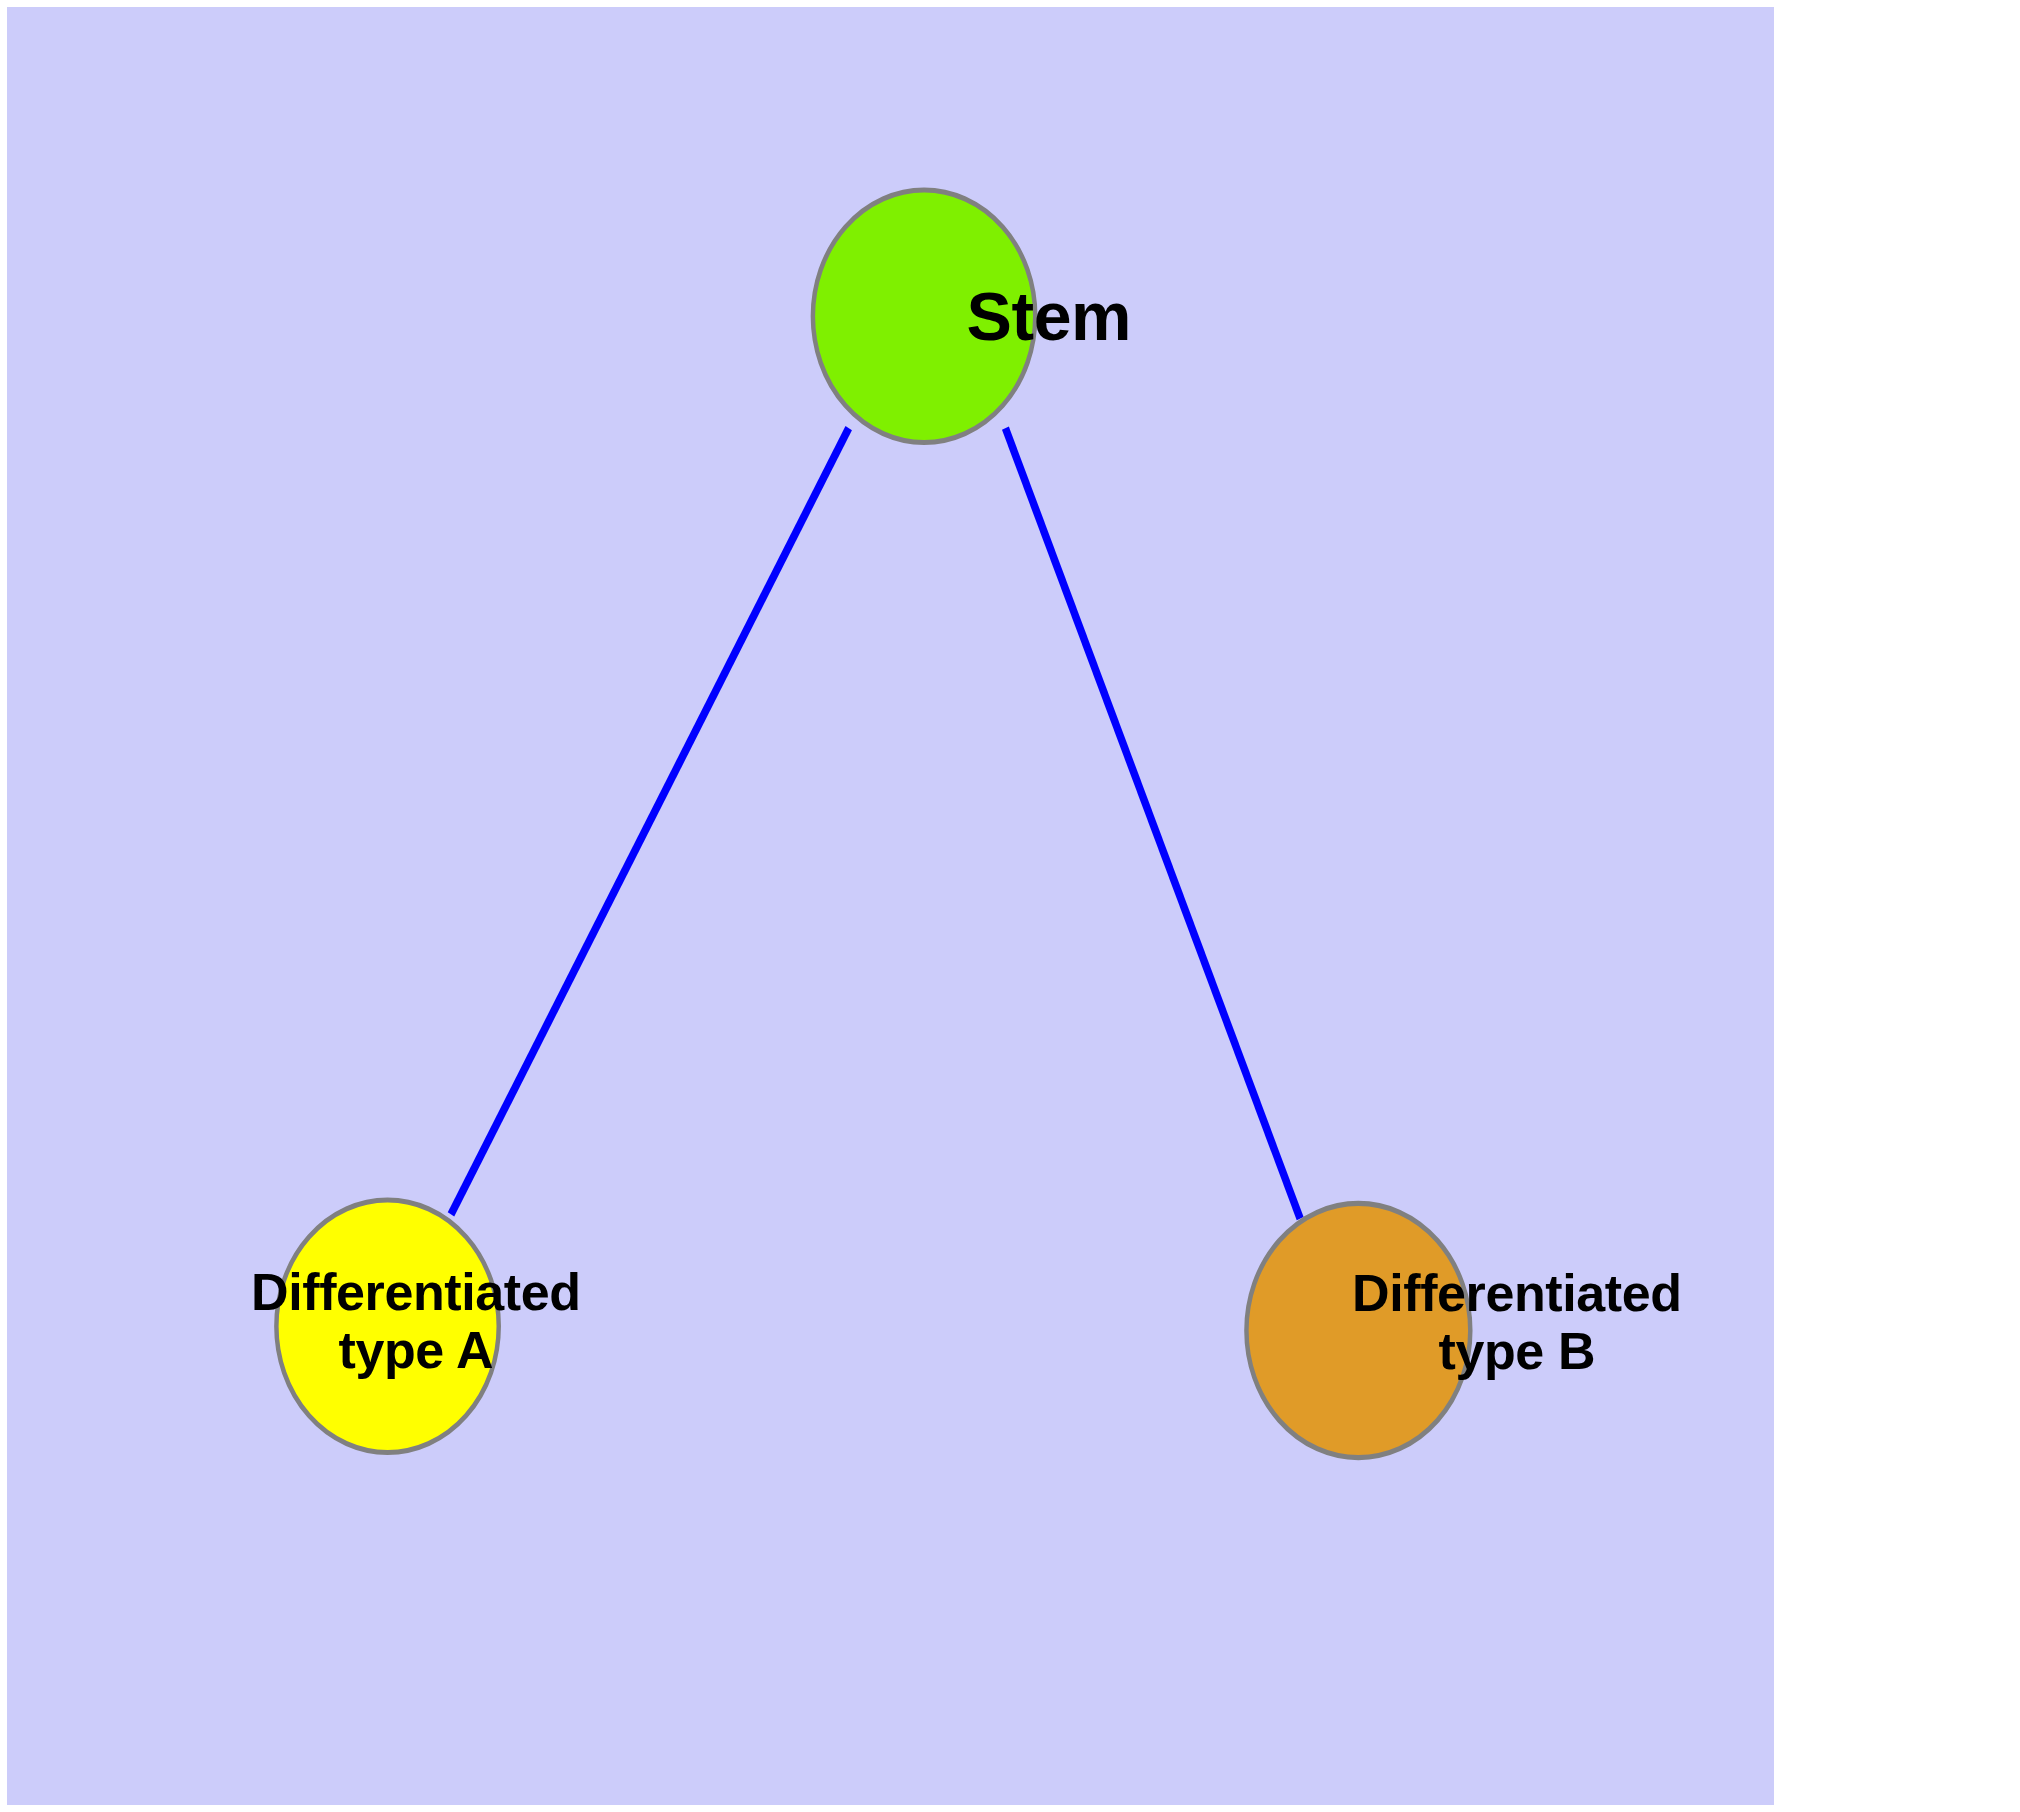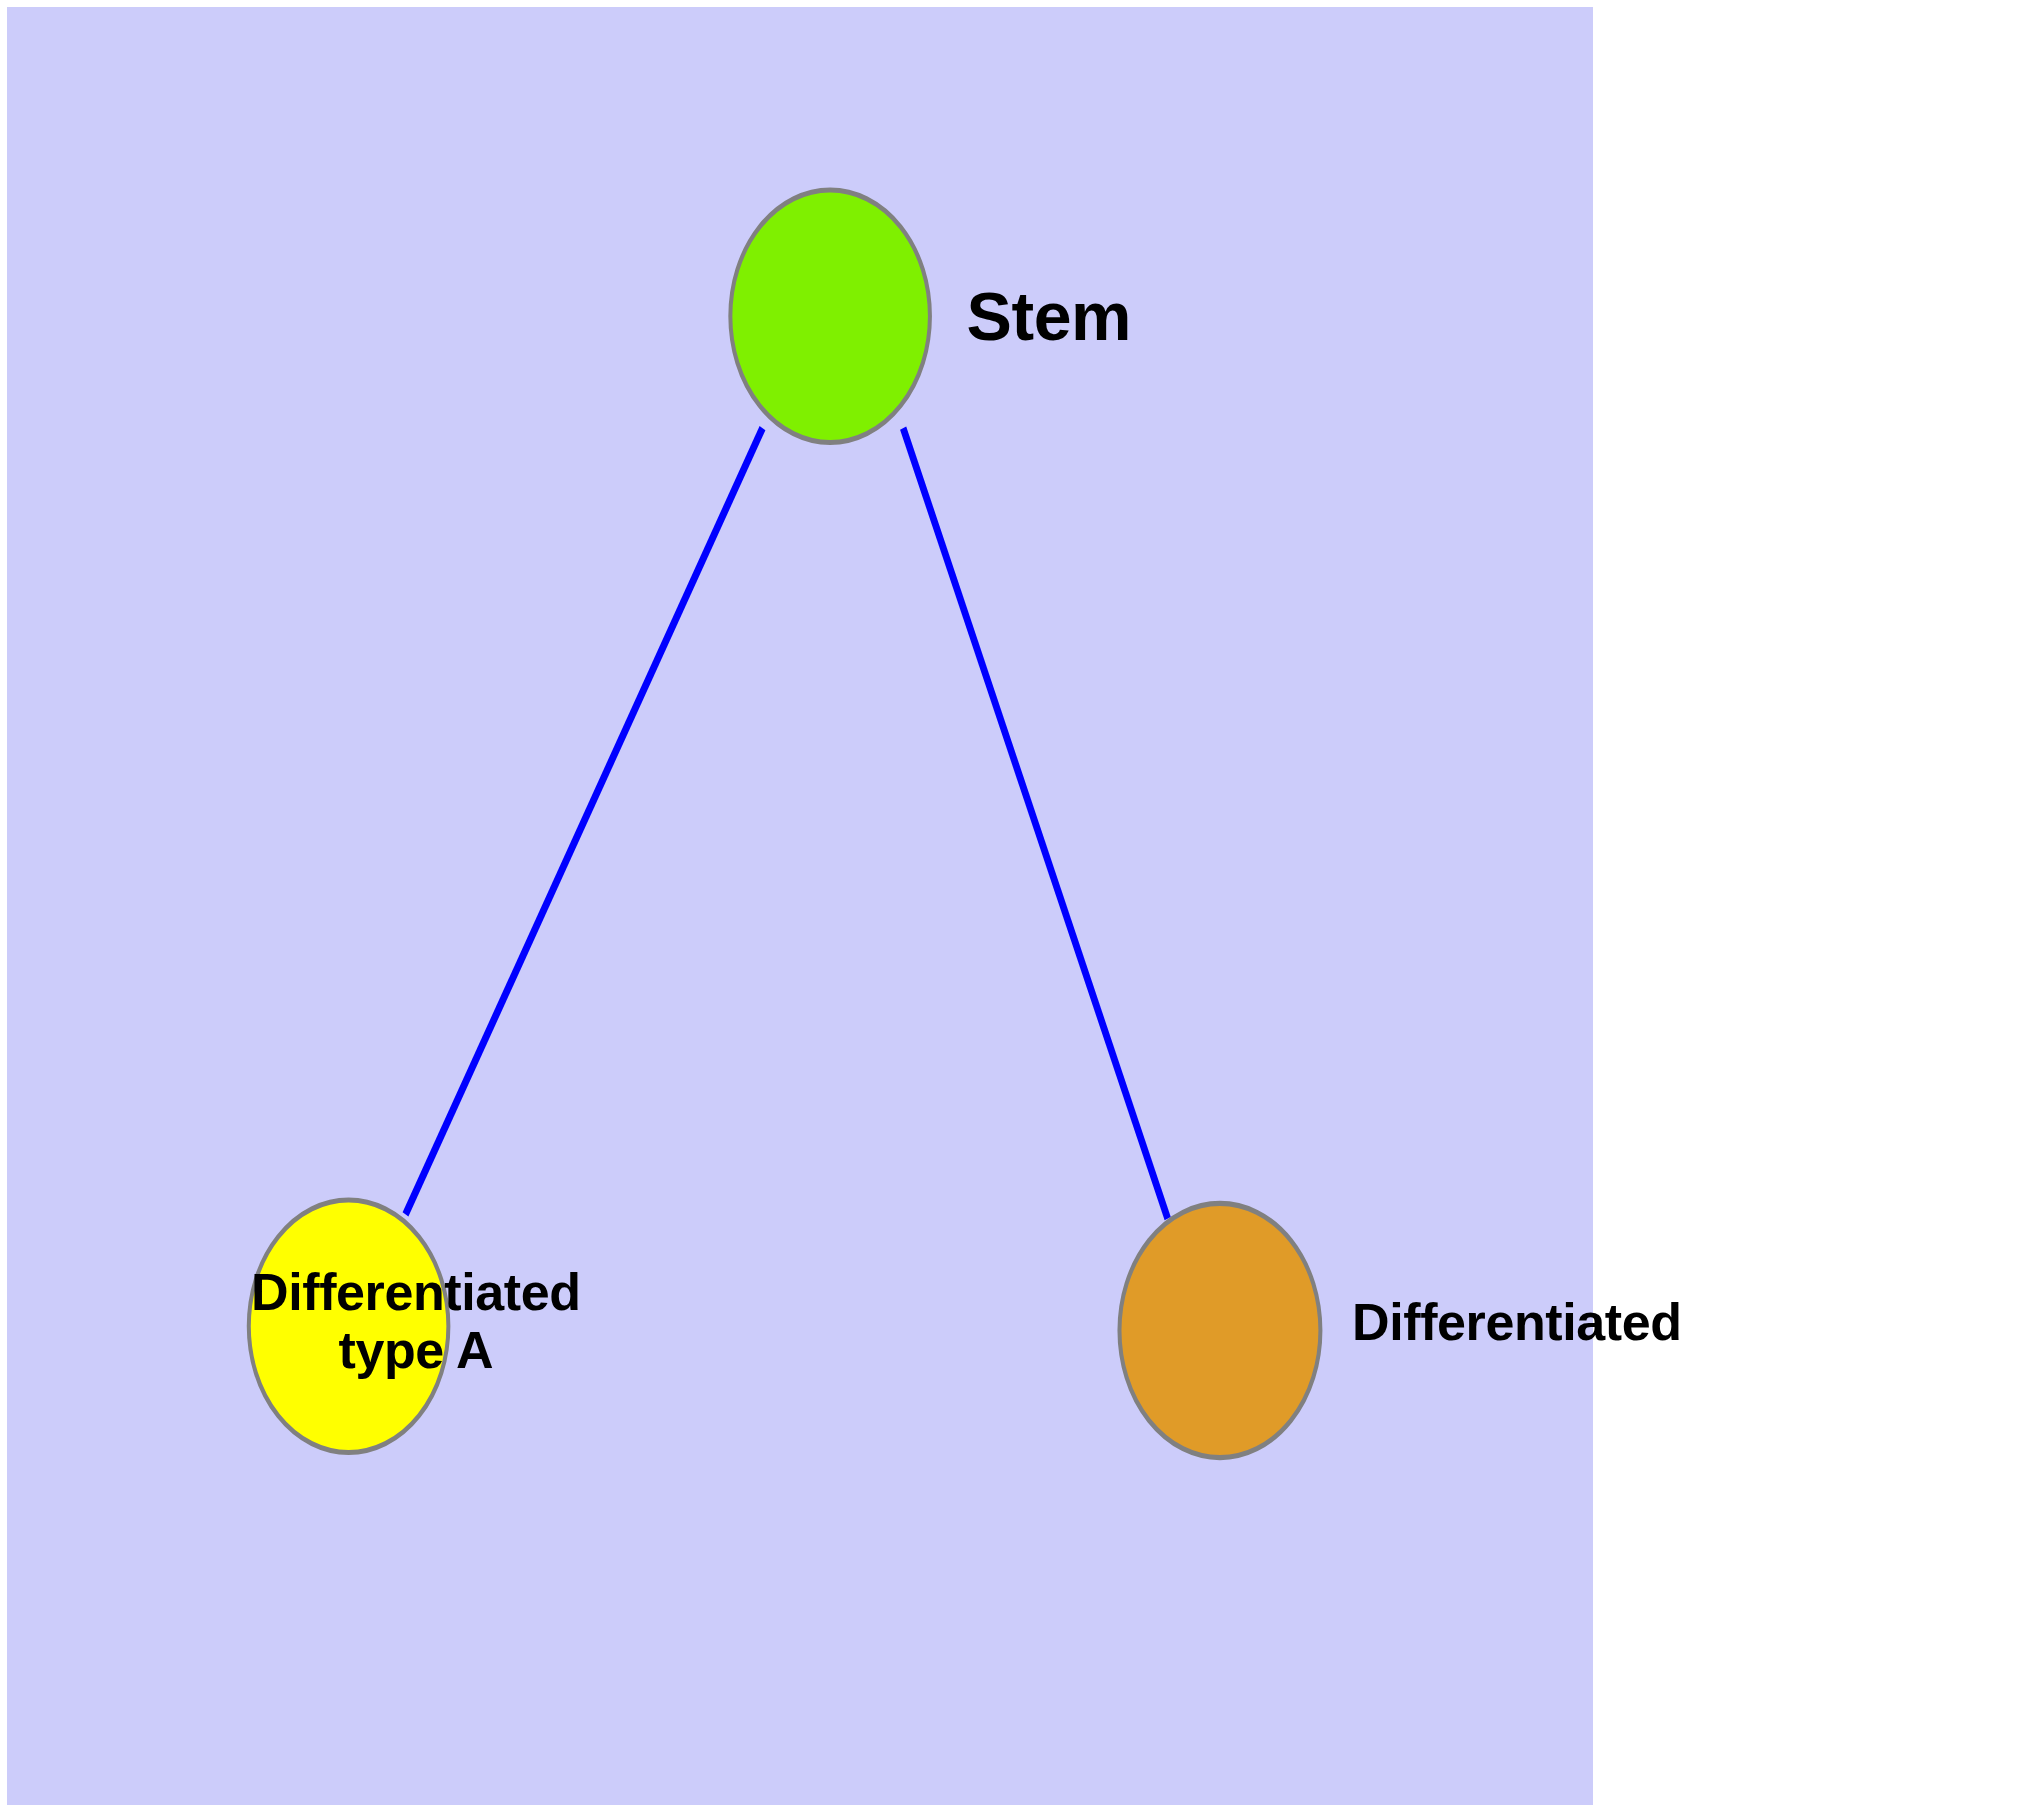--- a/index.html
+++ b/index.html
@@ -12,21 +12,21 @@
     width: 2021px;
     height: 1812px;
     background: #ffffff;
     overflow: hidden;
     font-family: "Liberation Sans", sans-serif;
   }
   #plot-area {
     position: absolute;
     left: 6.8px;
     top: 6.8px;
-    width: 1586px;
+    width: 1767px;
     height: 1798px;
     background: #ccccfa;
   }
   #graph-svg {
     position: absolute;
     left: 0;
     top: 0;
     width: 100%;
     height: 100%;
     display: block;
@@ -69,17 +69,17 @@
         <circle class="node-circle" cx="1229" cy="365" r="149" fill="#7ff000"></circle>
         <circle class="node-circle" cx="510" cy="1557" r="149" fill="#ffff00"></circle>
         <circle class="node-circle" cx="1811" cy="1562" r="150" fill="#e09b28"></circle>
       </g>
     </svg>
 
     <div class="node-label label-stem" style="left:1042px; top:309px;">Stem</div>
 
     <div class="node-label" style="left:409px; top:1314px;"><span>Differentiated</span><br><span>type A</span></div>
 
-    <div class="node-label" style="left:1510px; top:1315px;"><span>Differentiated</span><br></div>
+    <div class="node-label" style="left:1510px; top:1315px;"><span>Differentiated</span><br><span>type B</span></div>
 
   </div>
 </div>
 
 
 </body></html>

